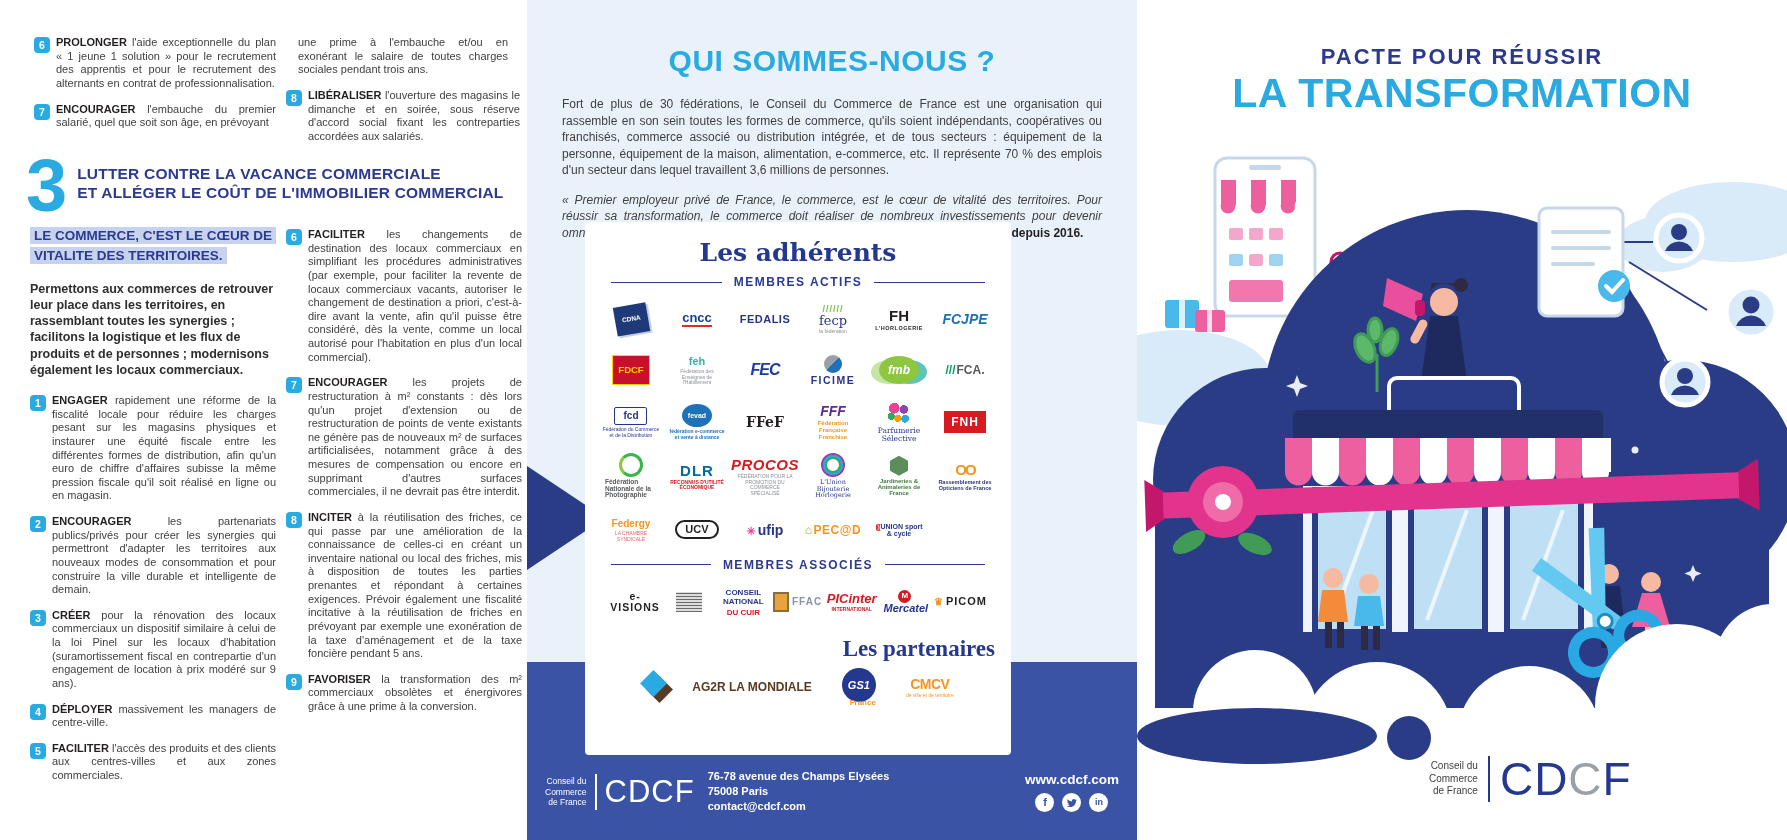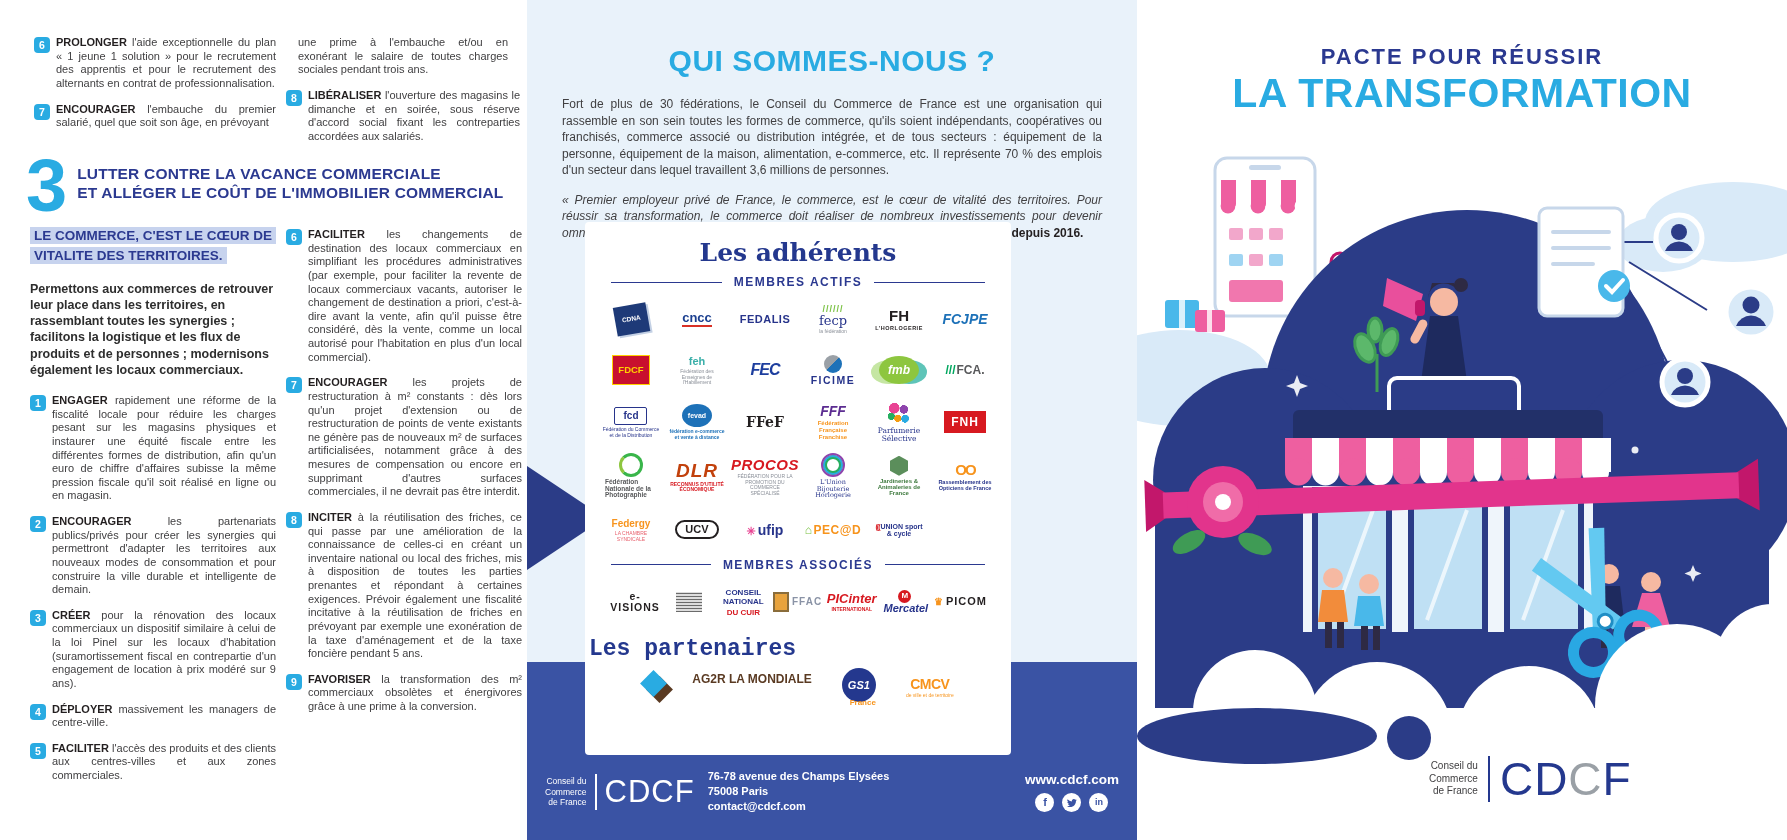--- a/index.html
+++ b/index.html
@@ -74,21 +74,21 @@
   .lg-parfum .l1::before{content:"";width:24px;height:24px;margin:0 auto 2px;border-radius:50%;display:block;
       background:radial-gradient(circle at 30% 30%,#E84393 22%,transparent 23%),
                  radial-gradient(circle at 70% 35%,#8E44AD 18%,transparent 19%),
                  radial-gradient(circle at 45% 72%,#F39C12 16%,transparent 17%),
                  radial-gradient(circle at 76% 74%,#29ABE2 15%,transparent 16%),
                  radial-gradient(circle at 18% 64%,#27AE60 14%,transparent 15%)}
   .lg-fnh .l1{background:#D71920;color:#fff;padding:5px 7px;font-size:12px;letter-spacing:1px}
   .lg-fnp .l1{color:#58595B;font-size:6.5px;max-width:52px;text-align:left}
   .lg-fnp .l1::before{content:"";width:18px;height:18px;border:3px solid #39B54A;border-left-color:#8DC63F;
       border-radius:50%;display:block;margin:0 auto 2px}
-  .lg-dlr .l1{color:#c2410c;font-size:19px;font-style:italic;letter-spacing:1px}
+  .lg-dlr .l1{color:#0369a1;font-size:15px;letter-spacing:1px}
   .lg-dlr .l2{color:#D71920;font-weight:700}
   .lg-procos .l1{color:#D71920;font-size:15px;font-style:italic;letter-spacing:.5px}
   .lg-ubh .l1{color:#27348B;font-size:6.5px;font-family:"DejaVu Serif",serif;max-width:46px;font-weight:400}
   .lg-ubh .l1::before{content:"";width:20px;height:20px;border-radius:50%;border:2px solid #8E44AD;display:block;margin:0 auto 2px;
       box-shadow:inset 0 0 0 2px #29ABE2, inset 0 0 0 4px #27AE60}
   .lg-jardi .l1{color:#3E7A3E;font-size:6px;max-width:50px}
   .lg-jardi .l1::before{content:"";width:18px;height:20px;background:#3E7A3E;opacity:.85;display:block;margin:0 auto 2px;
       clip-path:polygon(50% 0,100% 25%,100% 75%,50% 100%,0 75%,0 25%)}
   .lg-rof .l1{color:#F7941D;font-size:15px;font-weight:900;letter-spacing:-2px}
   .lg-rof .l2{color:#27348B;font-weight:700;font-size:5.5px}
@@ -108,23 +108,23 @@
   .lg-ffac .l1{color:#8A93A6;font-size:10px;letter-spacing:1px}
   .lg-ffac .l1::before{content:"";width:12px;height:16px;background:#E8A33D;border:2px solid #8A6D3B;display:inline-block;
       vertical-align:middle;margin-right:3px}
   .lg-pic .l1{color:#D71920;font-size:13px;font-style:italic}
   .lg-pic .l2{color:#D71920;font-weight:700}
   .lg-mercatel .l1{color:#27348B;font-size:11px;font-style:italic}
   .lg-mercatel .l1::before{content:"M";background:#D71920;color:#fff;border-radius:50%;width:13px;height:13px;
       display:inline-flex;align-items:center;justify-content:center;font-size:8px;margin-right:2px;font-style:normal}
   .lg-picom .l1{color:#231F20;font-size:11px;letter-spacing:1px}
   .lg-picom .l1::before{content:"♛";color:#F7941D;font-size:10px;margin-right:2px}
-  .card h3{font-family:Liberation Mono, monospace;color:#24388E;text-align:left;font-size:23px;margin:10px 4px 6px;font-weight:700}
+  .card h3{font-family:Liberation Serif, serif;color:#24388E;text-align:right;font-size:23px;margin:10px 16px 6px;font-weight:700}
   .partners-row{display:flex;justify-content:center;align-items:center;gap:30px;margin-top:4px}
-  .ag2r{display:flex;align-items:flex-start;gap:20px}
+  .ag2r{display:flex;align-items:center;gap:20px}
   .ag2r .dia{position:relative;width:30px;height:30px}
   .ag2r .dia i{position:absolute;width:19px;height:19px;display:block}
   .ag2r .dia i.b1{background:#5A3A22;left:8px;top:8px;transform:rotate(45deg)}
   .ag2r .dia i.b2{background:#29ABE2;left:2px;top:2px;transform:rotate(45deg)}
   .ag2r .txt{color:#5A3A22;font-weight:800;font-size:12px}
   .gs1{display:flex;flex-direction:column;align-items:center}
   .gs1 .ball{width:34px;height:34px;border-radius:50%;background:#24388E;color:#fff;display:flex;align-items:center;
       justify-content:center;font-weight:800;font-style:italic;font-size:11px}
   .gs1 .fr{color:#F7941D;font-size:8px;font-weight:700;align-self:flex-end;margin-top:-4px}
   .cmcv{display:flex;flex-direction:column;align-items:center}

